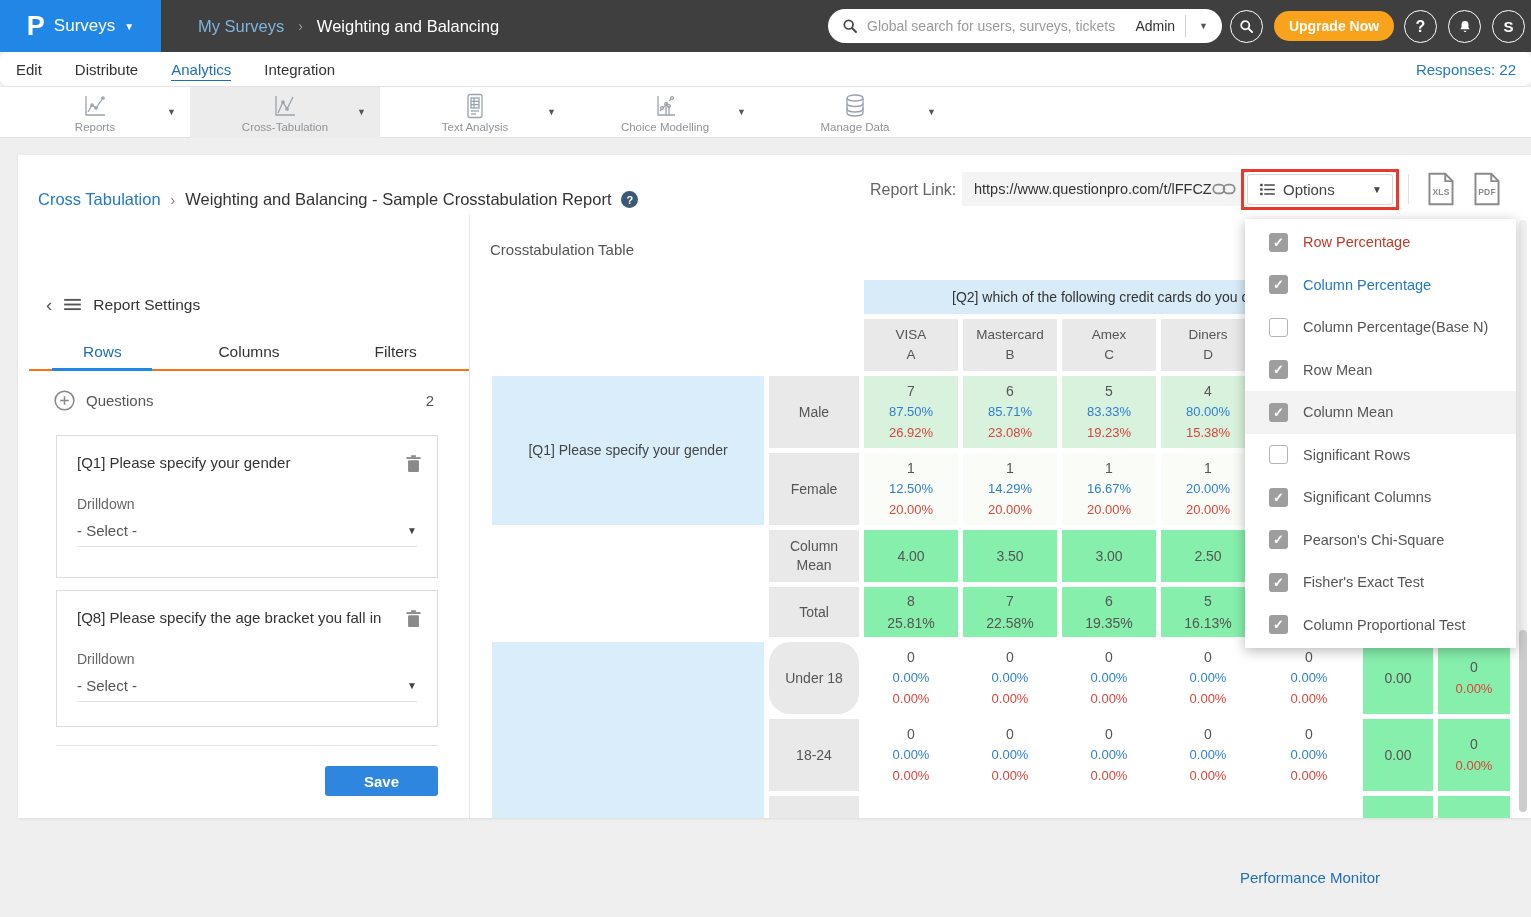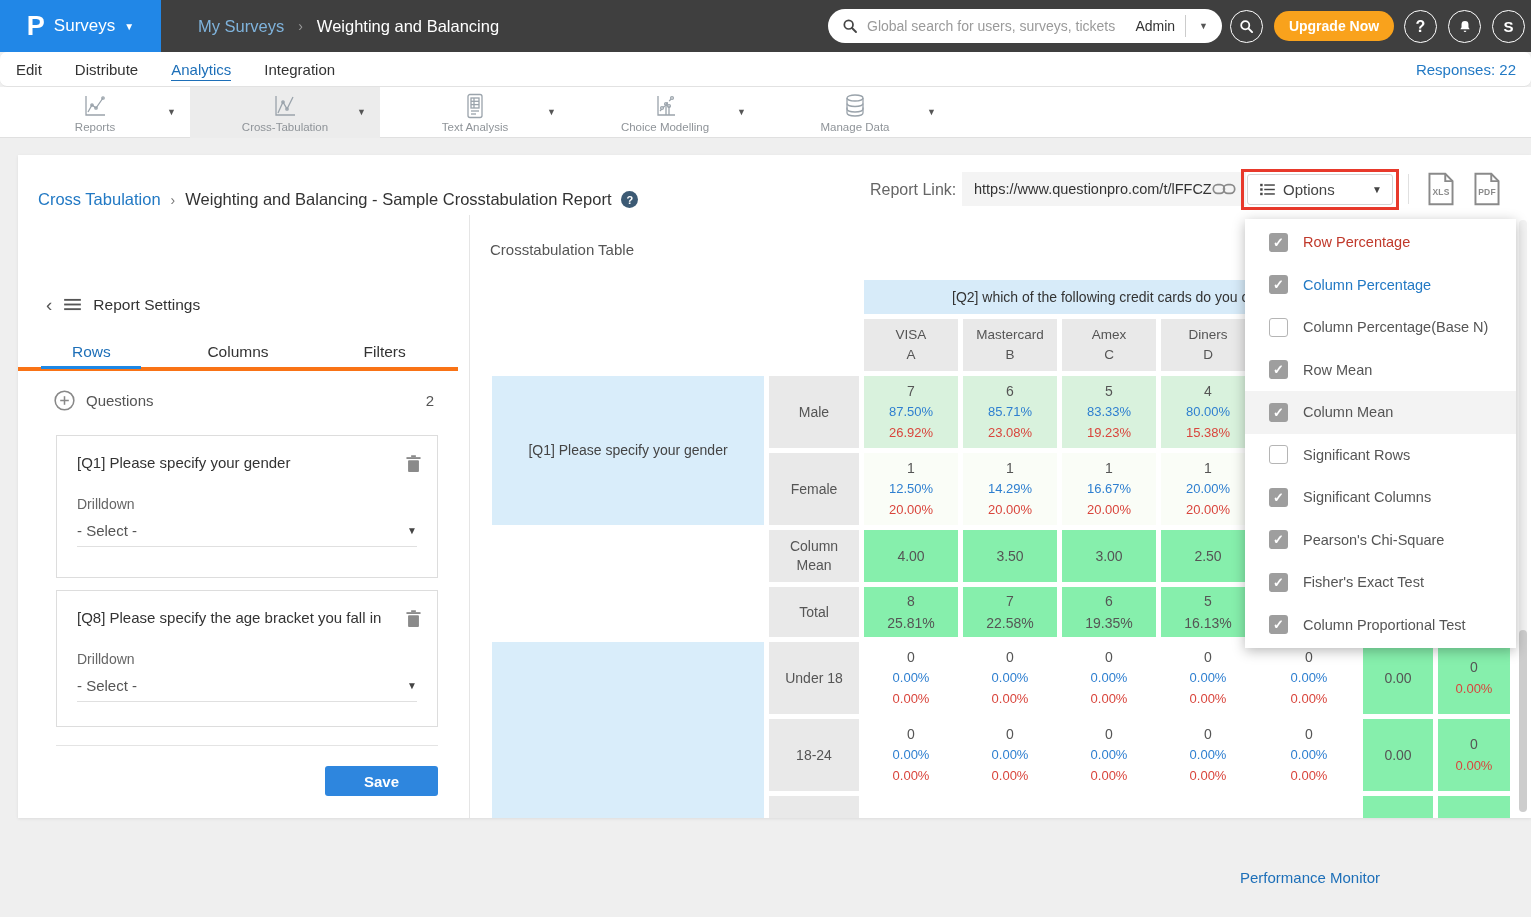--- a/index.html
+++ b/index.html
@@ -62,21 +62,21 @@
   .red-box { position:absolute; left:1223px; top:14px; width:158px; height:41px; border:3px solid #e8392b; z-index:40; pointer-events:none; }
   .options-btn { position:absolute; left:1229px; top:19px; width:146px; height:31px; background:#fff; border:1px solid #d4d4d4; border-radius:3px; display:flex; align-items:center; padding:0 10px 0 12px; gap:8px; cursor:pointer; }
   .options-label { font-size:15px; color:#444; flex:1; }
   .options-caret { color:#444; font-size:10px; }
 
   
   .left-panel { position:absolute; left:0; top:60px; width:452px; height:603px; border-right:1px solid #e5e5e5; }
   .rs-head { position:absolute; left:28px; top:80px; display:flex; align-items:center; gap:12px; cursor:pointer; }
   .rs-chev { color:#555; font-size:19px; line-height:1; }
   .rs-title { font-size:15.5px; color:#333; }
-  .panel-tabs { position:absolute; left:0px; top:124px; width:440px; height:32px; display:flex; border-bottom:4px solid #f97316; }
+  .panel-tabs { position:absolute; left:11px; top:124px; width:440px; height:32px; display:flex; border-bottom:2px solid #f97316; }
   .ptab { flex:1; text-align:center; font-size:15.5px; color:#333; cursor:pointer; padding-top:4px; position:relative; }
   .ptab.active { color:#1d6fb8; }
   .ptab.active::after { content:""; position:absolute; left:50%; transform:translateX(-50%); bottom:-2px; width:100px; height:3px; background:#1e88e5; }
   .questions-row { position:absolute; left:36px; top:175px; width:380px; display:flex; align-items:center; gap:11px; }
   .q-label { font-size:15px; color:#555; }
   .q-count { margin-left:auto; font-size:15px; color:#555; }
   .qcard { position:absolute; left:38px; width:382px; border:1px solid #ddd; background:#fff; }
   .qcard1 { top:220px; height:143px; }
   .qcard2 { top:375px; height:137px; }
   .qc-title-row { display:flex; align-items:flex-start; padding:18px 16px 0 20px; }
@@ -490,21 +490,21 @@
           <span class="n">6</span>
           <span class="n">19.35%</span>
         </div>
         <div class="cell lb" style="grid-area: 6 / 6;">
           <span class="n">5</span>
           <span class="n">16.13%</span>
         </div>
         <div class="cell lb" style="grid-area: 6 / 7;"></div>
         <div class="cell lb" style="grid-area: 6 / 8;"></div>
         <div class="cell lb" style="grid-area: 6 / 9;"></div>
-        <div class="cell gray rowhdr" style="grid-area: 7 / 2;">
+        <div class="cell gray rowhdr" style="grid-area: 7 / 2; border-radius: 21px;">
           <span>Under 18</span>
         </div>
         <div class="cell" style="grid-area: 7 / 3;">
           <span class="n">0</span>
           <span class="v-blue">0.00%</span>
           <span class="v-red">0.00%</span>
         </div>
         <div class="cell" style="grid-area: 7 / 4;">
           <span class="n">0</span>
           <span class="v-blue">0.00%</span>

